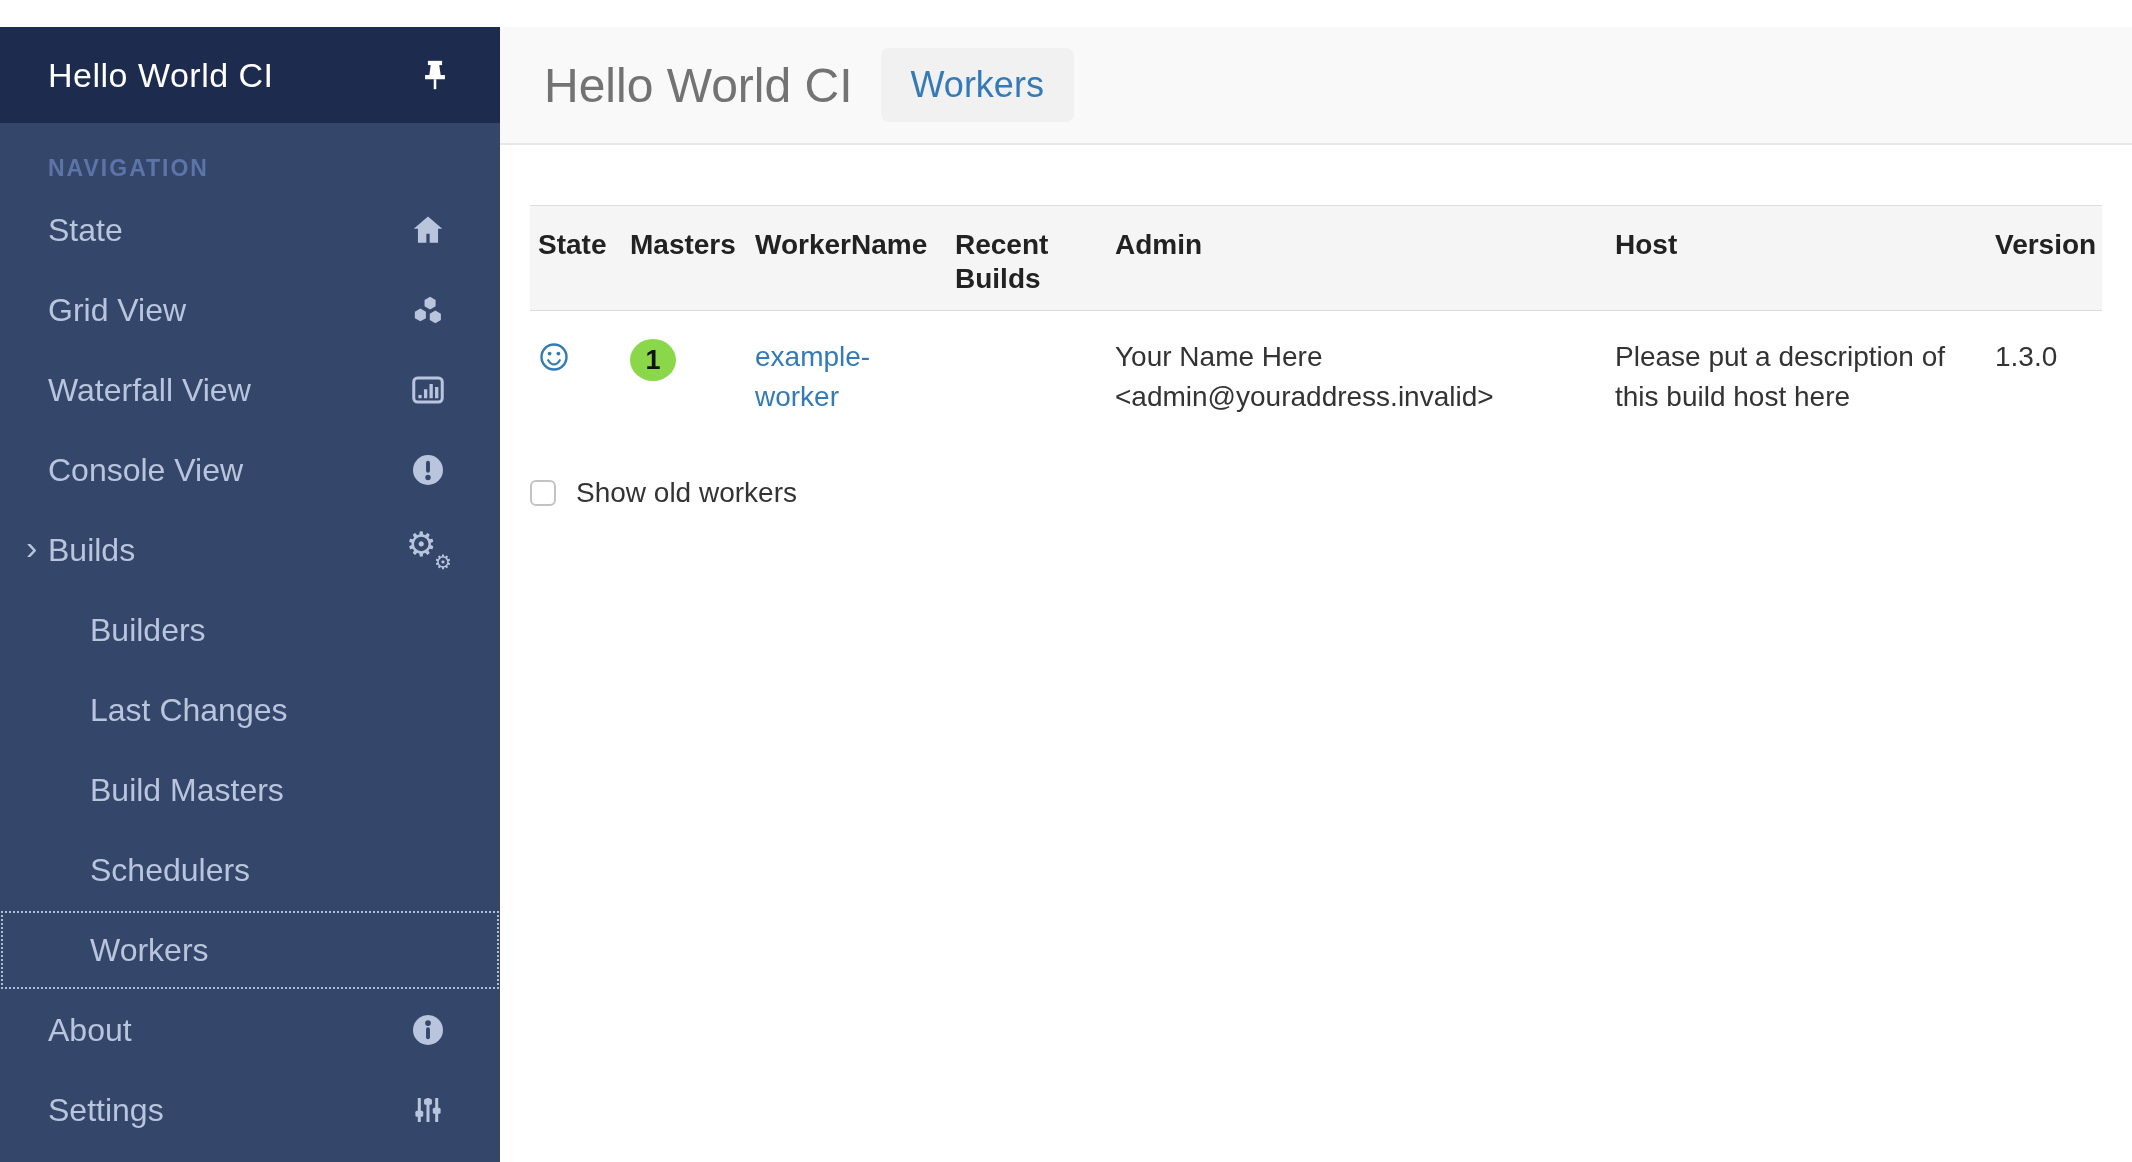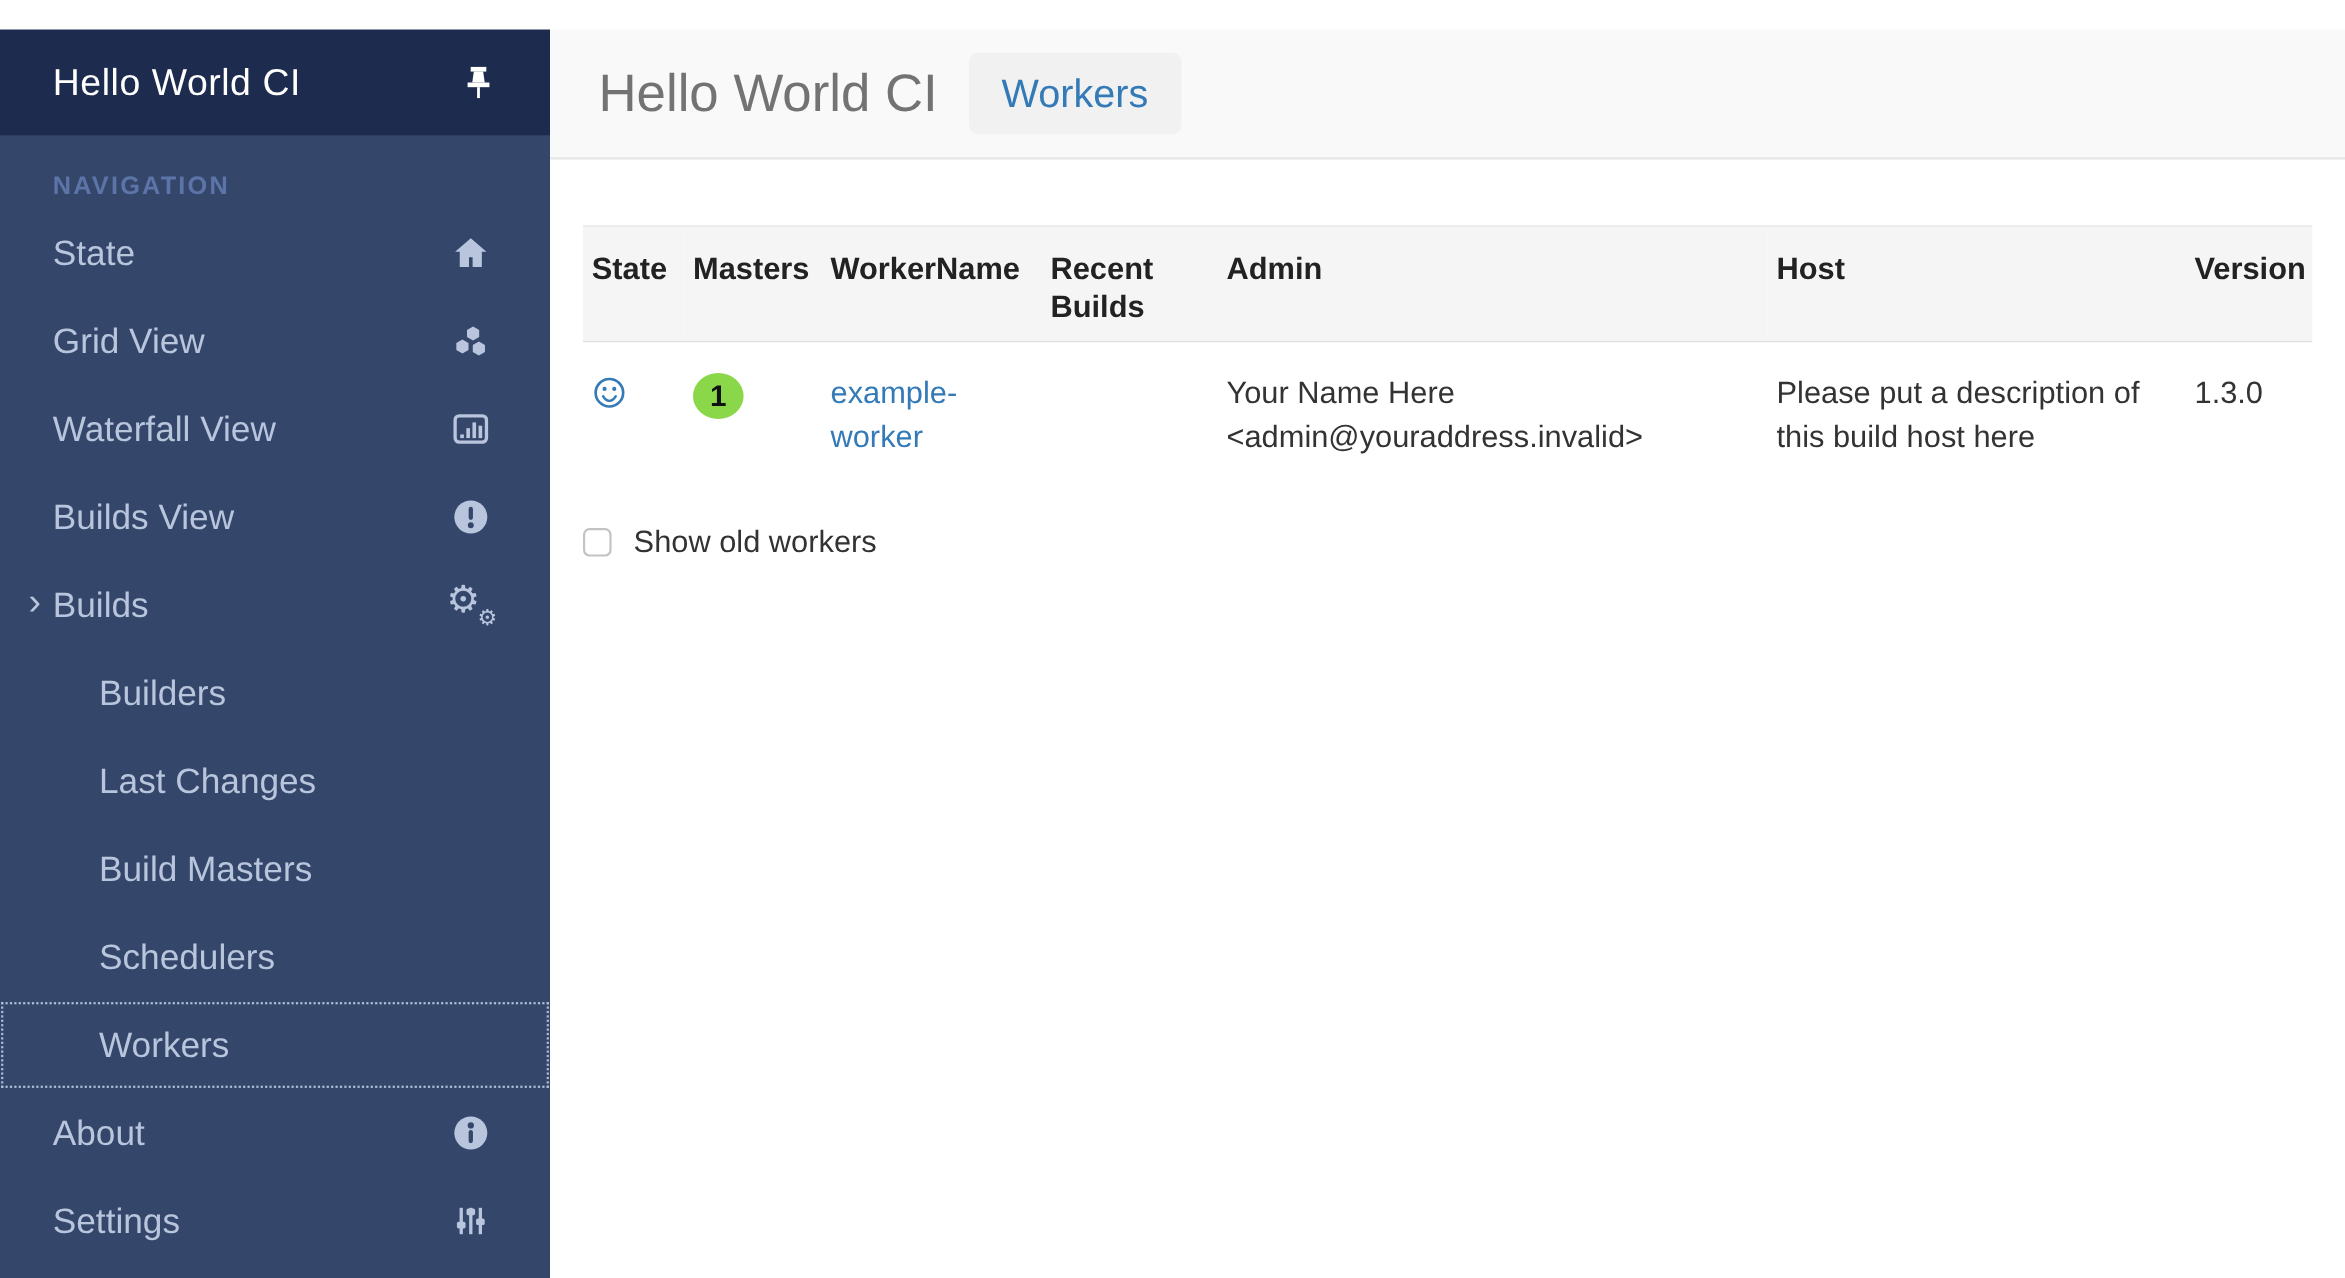--- a/index.html
+++ b/index.html
@@ -108,21 +108,21 @@
           <rect x="2.5" y="4" width="19" height="16" rx="2.5" fill="none" stroke="#b9c5dd" stroke-width="2"></rect>
           <rect x="5.6" y="15.3" width="2.2" height="2.2" fill="#b9c5dd"></rect>
           <rect x="9.3" y="11.5" width="2.2" height="6" fill="#b9c5dd"></rect>
           <rect x="13" y="8" width="2.2" height="9.5" fill="#b9c5dd"></rect>
           <rect x="16.7" y="10" width="2.2" height="7.5" fill="#b9c5dd"></rect>
         </svg>
       </span>
     </div>
 
     <div class="nav-item">
-      <span>Builds View</span>
+      <span>Console View</span>
       <span class="nav-icon">
         <svg viewBox="0 0 24 24">
           <circle cx="12" cy="12" r="10" fill="#b9c5dd"></circle>
           <rect x="10.7" y="5.8" width="2.6" height="8" rx="1.3" fill="#34476b"></rect>
           <circle cx="12" cy="17" r="1.8" fill="#34476b"></circle>
         </svg>
       </span>
     </div>
 
     <div class="nav-item">

